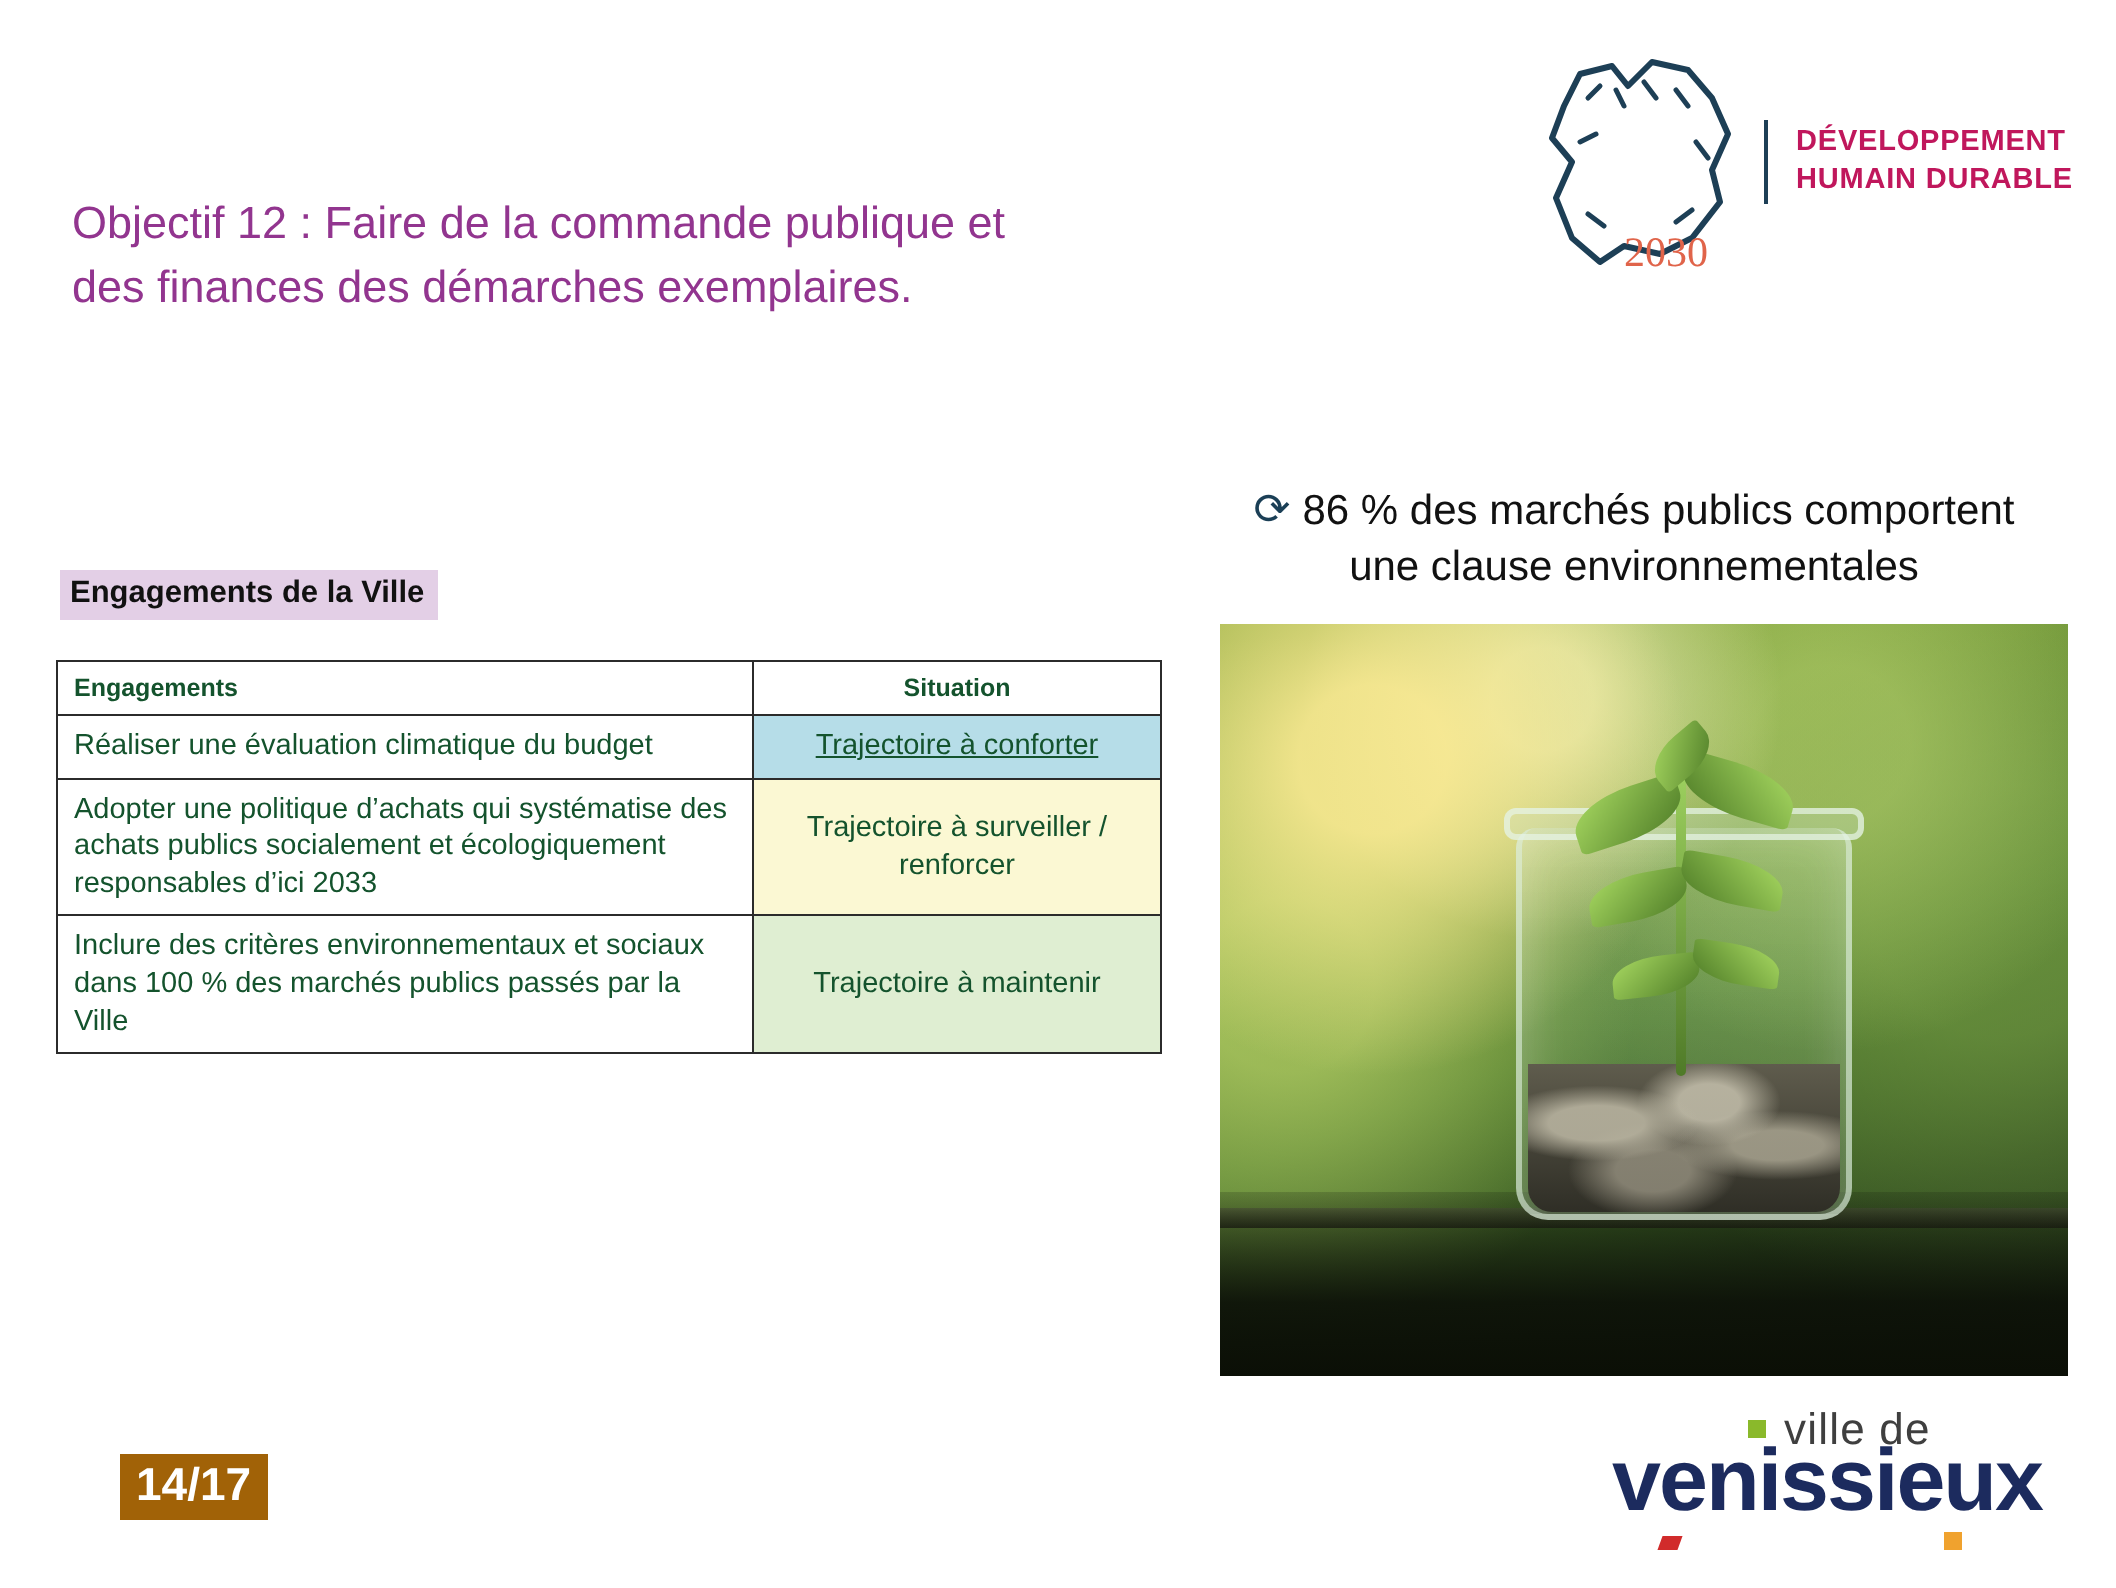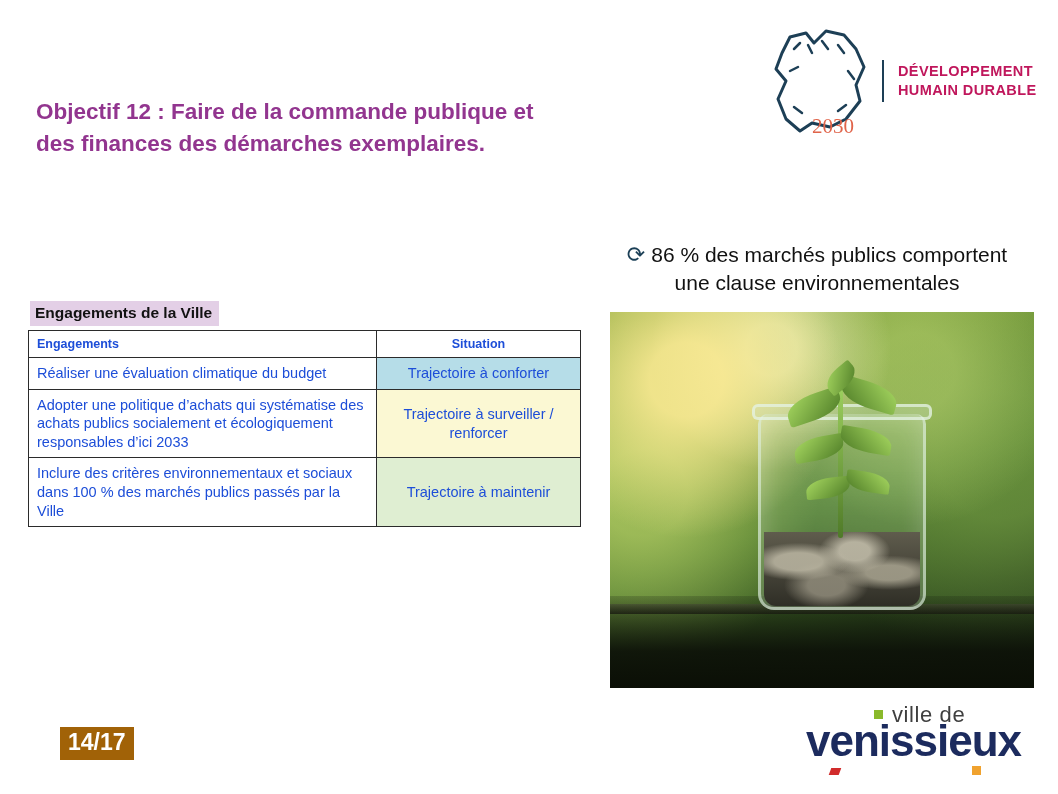--- a/index.html
+++ b/index.html
@@ -36,50 +36,50 @@
   }
   .dhd-slogan {
     position: absolute; left: 138px; top: 40px;
     color: #c0175c; font-size: 14.5px; font-weight: bold;
     line-height: 1.32; letter-spacing: 0.4px;
   }
 
   
   .slide-title {
     position: absolute; left: 36px; top: 96px; width: 680px;
-    color: #92358f; font-size: 22.5px; font-weight: bold;
+    color: #92358f; font-size: 22.5px; font-weight: normal;
     line-height: 1.42;
   }
 
   
   .engagements-heading {
     position: absolute; left: 30px; top: 285px;
     background: #e3cfe6; color: #111; font-weight: bold;
-    font-size: 15.5px; padding: 3px 7px 4px 5px; margin-top: 16px;
+    font-size: 15.5px; padding: 3px 7px 4px 5px;
   }
 
   
   .eng-table {
     position: absolute; left: 28px; top: 330px;
     width: 552px; border-collapse: collapse;
     table-layout: fixed;
   }
   .eng-table th, .eng-table td {
     border: 1px solid #2b2b2b;
     vertical-align: middle;
-    font-size: 14.5px; color: #1d4ed8;
+    font-size: 14.5px; color: #14532d;
     padding: 6px 8px;
   }
   .eng-table th { font-weight: bold; font-size: 12.5px; text-align: left; padding: 6px 8px; }
   .eng-table th.sit { text-align: center; }
   .eng-table td.eng { text-align: left; line-height: 1.28; }
   .eng-table td.sit { text-align: center; line-height: 1.3; }
   col.c1 { width: 348px; }
   col.c2 { width: 204px; }
-  .st-blue   { background: #b6dde8; }
+  .st-blue   { background: #b6dde8; text-decoration: underline; }
   .st-yellow { background: #fbf8d3; }
   .st-green  { background: #dfeed2; }
 
   
   .callout {
     position: absolute; left: 582px; top: 240px; width: 470px;
     font-size: 21px; color: #111; text-align: center; line-height: 1.32;
   }
   .callout .arrow {
     display: inline-block; color: #1b3f56; font-size: 22px;

